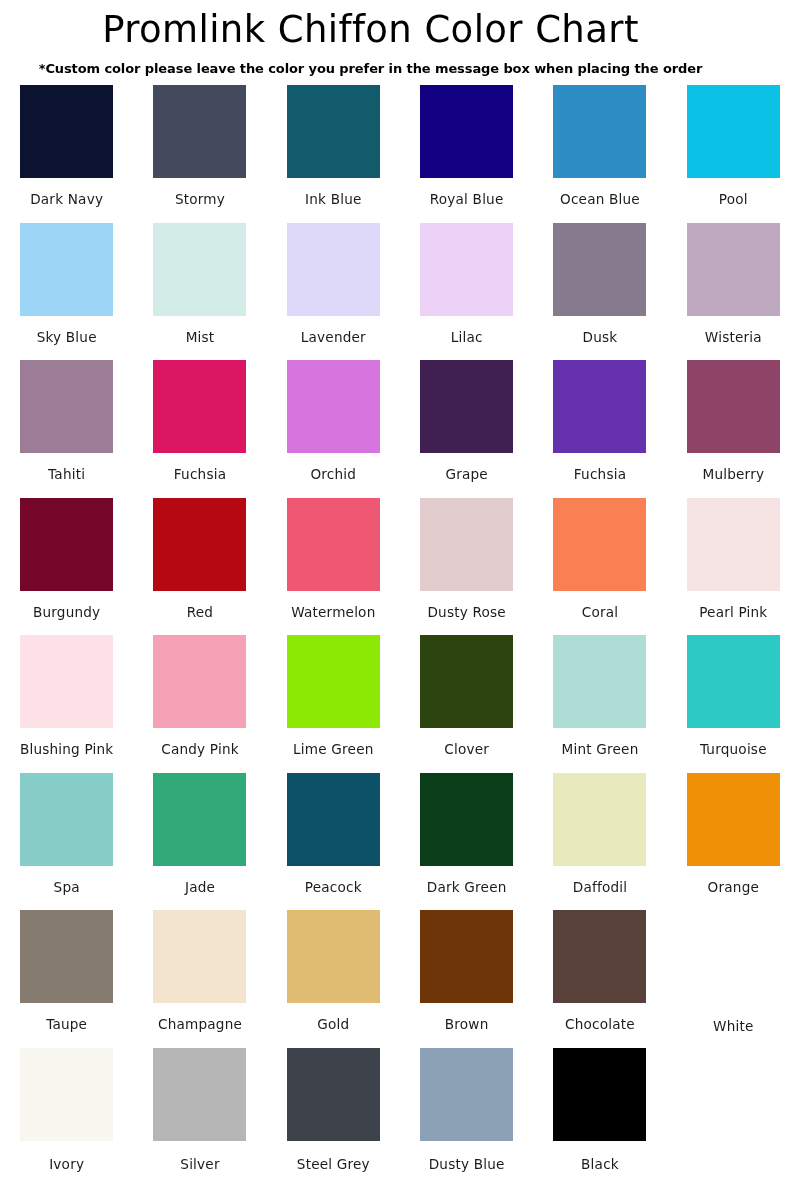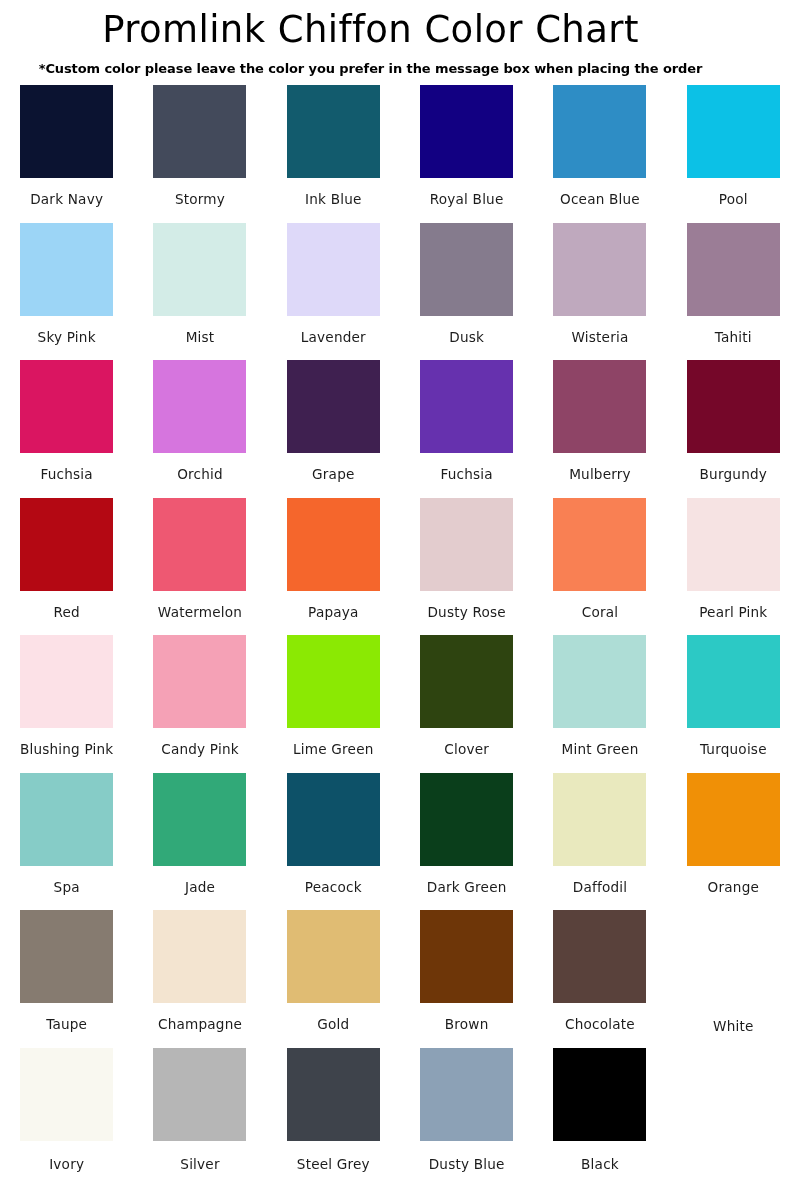--- a/index.html
+++ b/index.html
@@ -114,31 +114,35 @@
       <div class="swatch-cell">
         <div class="swatch-chip" style="background-color: rgb(46, 141, 197);"></div>
         <div class="swatch-label">Ocean Blue</div>
       </div>
       <div class="swatch-cell">
         <div class="swatch-chip" style="background-color: rgb(12, 193, 230);"></div>
         <div class="swatch-label">Pool</div>
       </div>
       <div class="swatch-cell">
         <div class="swatch-chip" style="background-color: rgb(156, 213, 246);"></div>
-        <div class="swatch-label">Sky Pink</div>
+        <div class="swatch-label">Sky Blue</div>
       </div>
       <div class="swatch-cell">
         <div class="swatch-chip" style="background-color: rgb(211, 236, 231);"></div>
         <div class="swatch-label">Mist</div>
       </div>
       <div class="swatch-cell">
         <div class="swatch-chip" style="background-color: rgb(222, 217, 249);"></div>
         <div class="swatch-label">Lavender</div>
       </div>
       <div class="swatch-cell">
+        <div class="swatch-chip" style="background-color: rgb(235, 210, 246);"></div>
+        <div class="swatch-label">Lilac</div>
+      </div>
+      <div class="swatch-cell">
         <div class="swatch-chip" style="background-color: rgb(133, 123, 141);"></div>
         <div class="swatch-label">Dusk</div>
       </div>
       <div class="swatch-cell">
         <div class="swatch-chip" style="background-color: rgb(191, 169, 190);"></div>
         <div class="swatch-label">Wisteria</div>
       </div>
       <div class="swatch-cell">
         <div class="swatch-chip" style="background-color: rgb(155, 125, 150);"></div>
         <div class="swatch-label">Tahiti</div>
@@ -169,24 +173,20 @@
       </div>
       <div class="swatch-cell">
         <div class="swatch-chip" style="background-color: rgb(180, 8, 19);"></div>
         <div class="swatch-label">Red</div>
       </div>
       <div class="swatch-cell">
         <div class="swatch-chip" style="background-color: rgb(238, 88, 114);"></div>
         <div class="swatch-label">Watermelon</div>
       </div>
       <div class="swatch-cell">
-        <div class="swatch-chip" style="background-color: rgb(245, 102, 44);"></div>
-        <div class="swatch-label">Papaya</div>
-      </div>
-      <div class="swatch-cell">
         <div class="swatch-chip" style="background-color: rgb(227, 204, 206);"></div>
         <div class="swatch-label">Dusty Rose</div>
       </div>
       <div class="swatch-cell">
         <div class="swatch-chip" style="background-color: rgb(249, 128, 83);"></div>
         <div class="swatch-label">Coral</div>
       </div>
       <div class="swatch-cell">
         <div class="swatch-chip" style="background-color: rgb(246, 227, 227);"></div>
         <div class="swatch-label">Pearl Pink</div>

